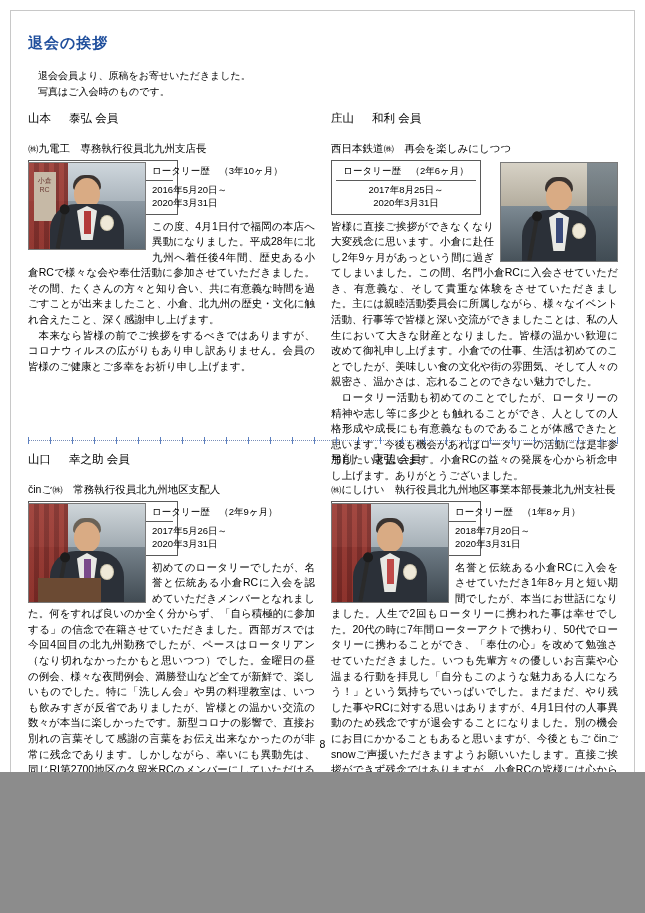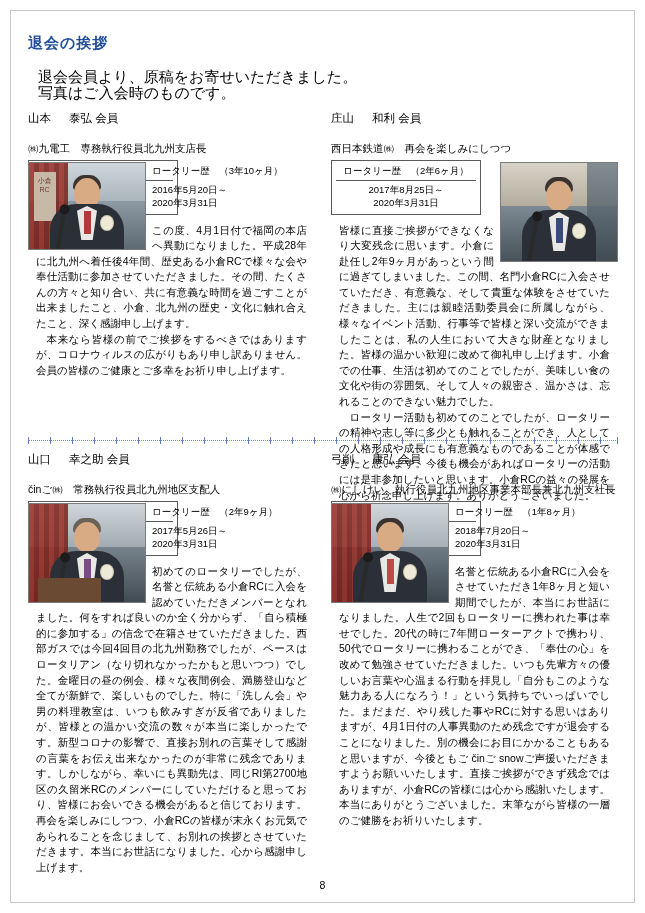--- a/index.html
+++ b/index.html
@@ -3,21 +3,21 @@
 <meta charset="utf-8">
 <style>
   html, body {
     margin: 0;
     padding: 0;
     background: #8c8c8c;
   }
   .page {
     position: relative;
     width: 645px;
-    height: 913px;
+    height: 772px;
     background: #ffffff;
     box-sizing: border-box;
     font-family: "Liberation Sans", sans-serif;
     color: #000000;
     overflow: hidden;
   }
   .page-border {
     position: absolute;
     left: 10px;
     top: 10px;
@@ -34,23 +34,24 @@
     width: 590px;
   }
   .section-title {
     font-size: 15px;
     font-weight: bold;
     color: #1f4e9c;
     letter-spacing: 1px;
     margin: 0 0 8px 0;
   }
   .intro {
-    font-size: 15px;
+    font-size: 10px;
     line-height: 16px;
     margin: 16px 0 10px 10px;
+    font-family: Liberation Mono, monospace;
   }
   .intro div { white-space: nowrap; }
 
   .columns {
     display: flex;
     gap: 16px;
   }
   .col {
     width: 287px;
   }
@@ -180,21 +181,21 @@
   .rotary-box .rb-line {
     text-align: center;
     white-space: nowrap;
   }
 
   .body-text {
     font-size: 10.5px;
     line-height: 15.6px;
     text-align: justify;
     text-justify: inter-character;
-    margin: 8px;
+    margin: 0;
   }
   .body-text p { margin: 0; }
   .body-text p + p { text-indent: 1em; }
 
   .clear { clear: both; }
 
   .divider {
     position: absolute;
     left: 28px;
     width: 590px;

